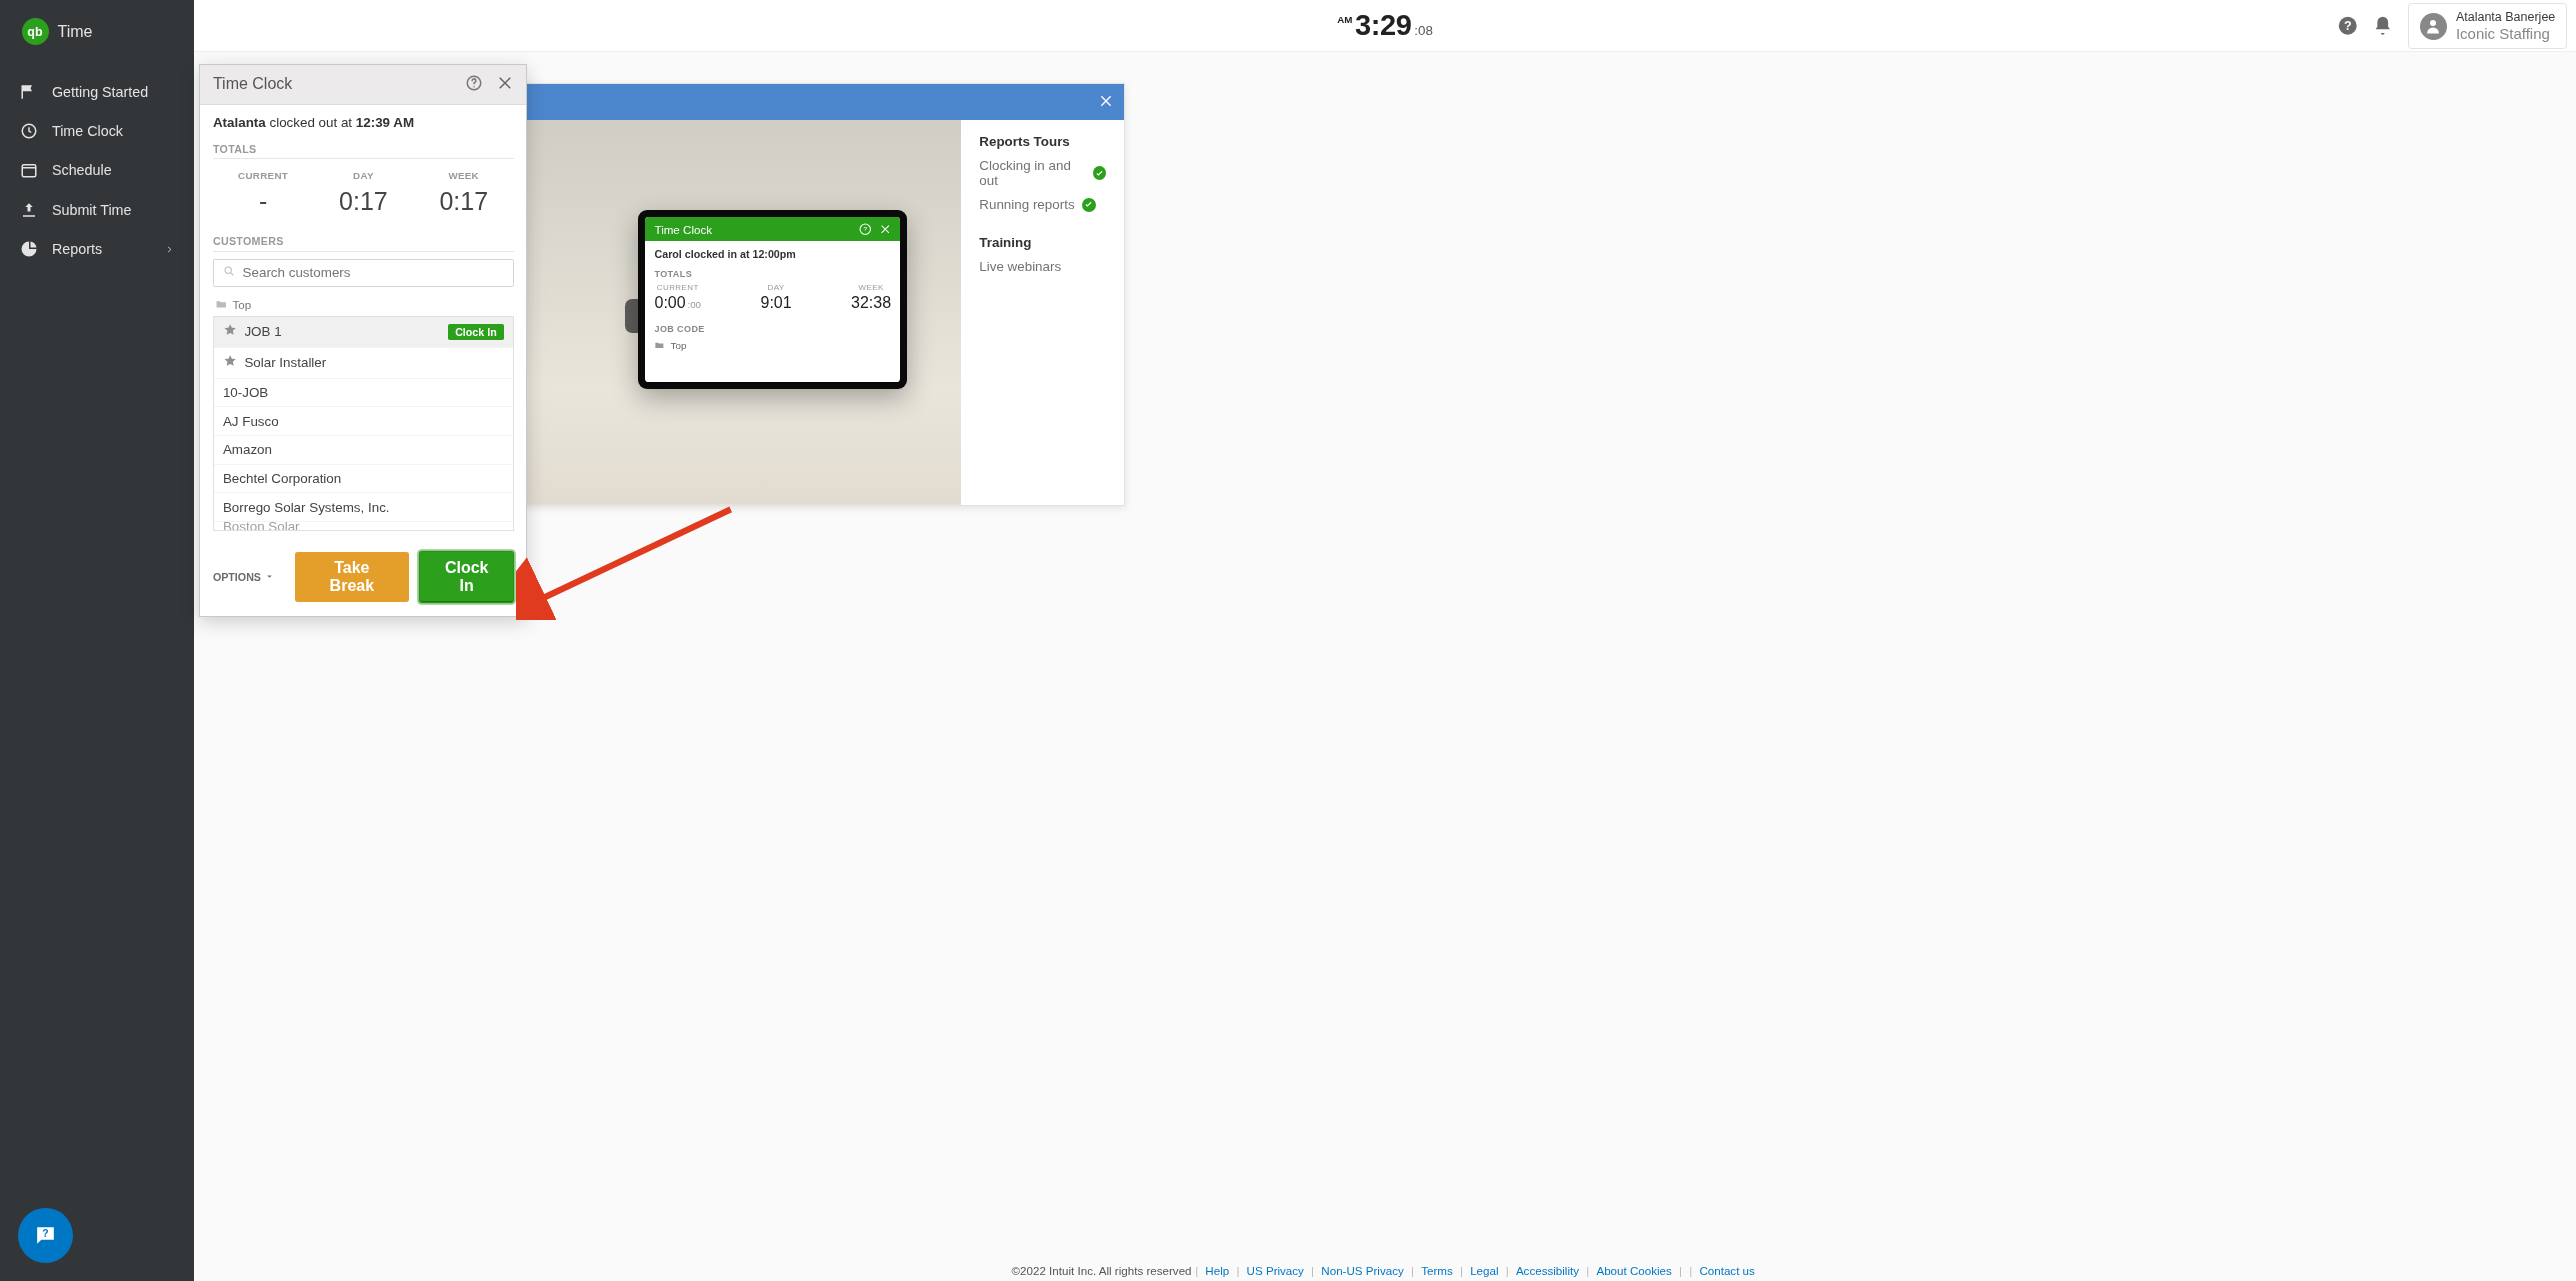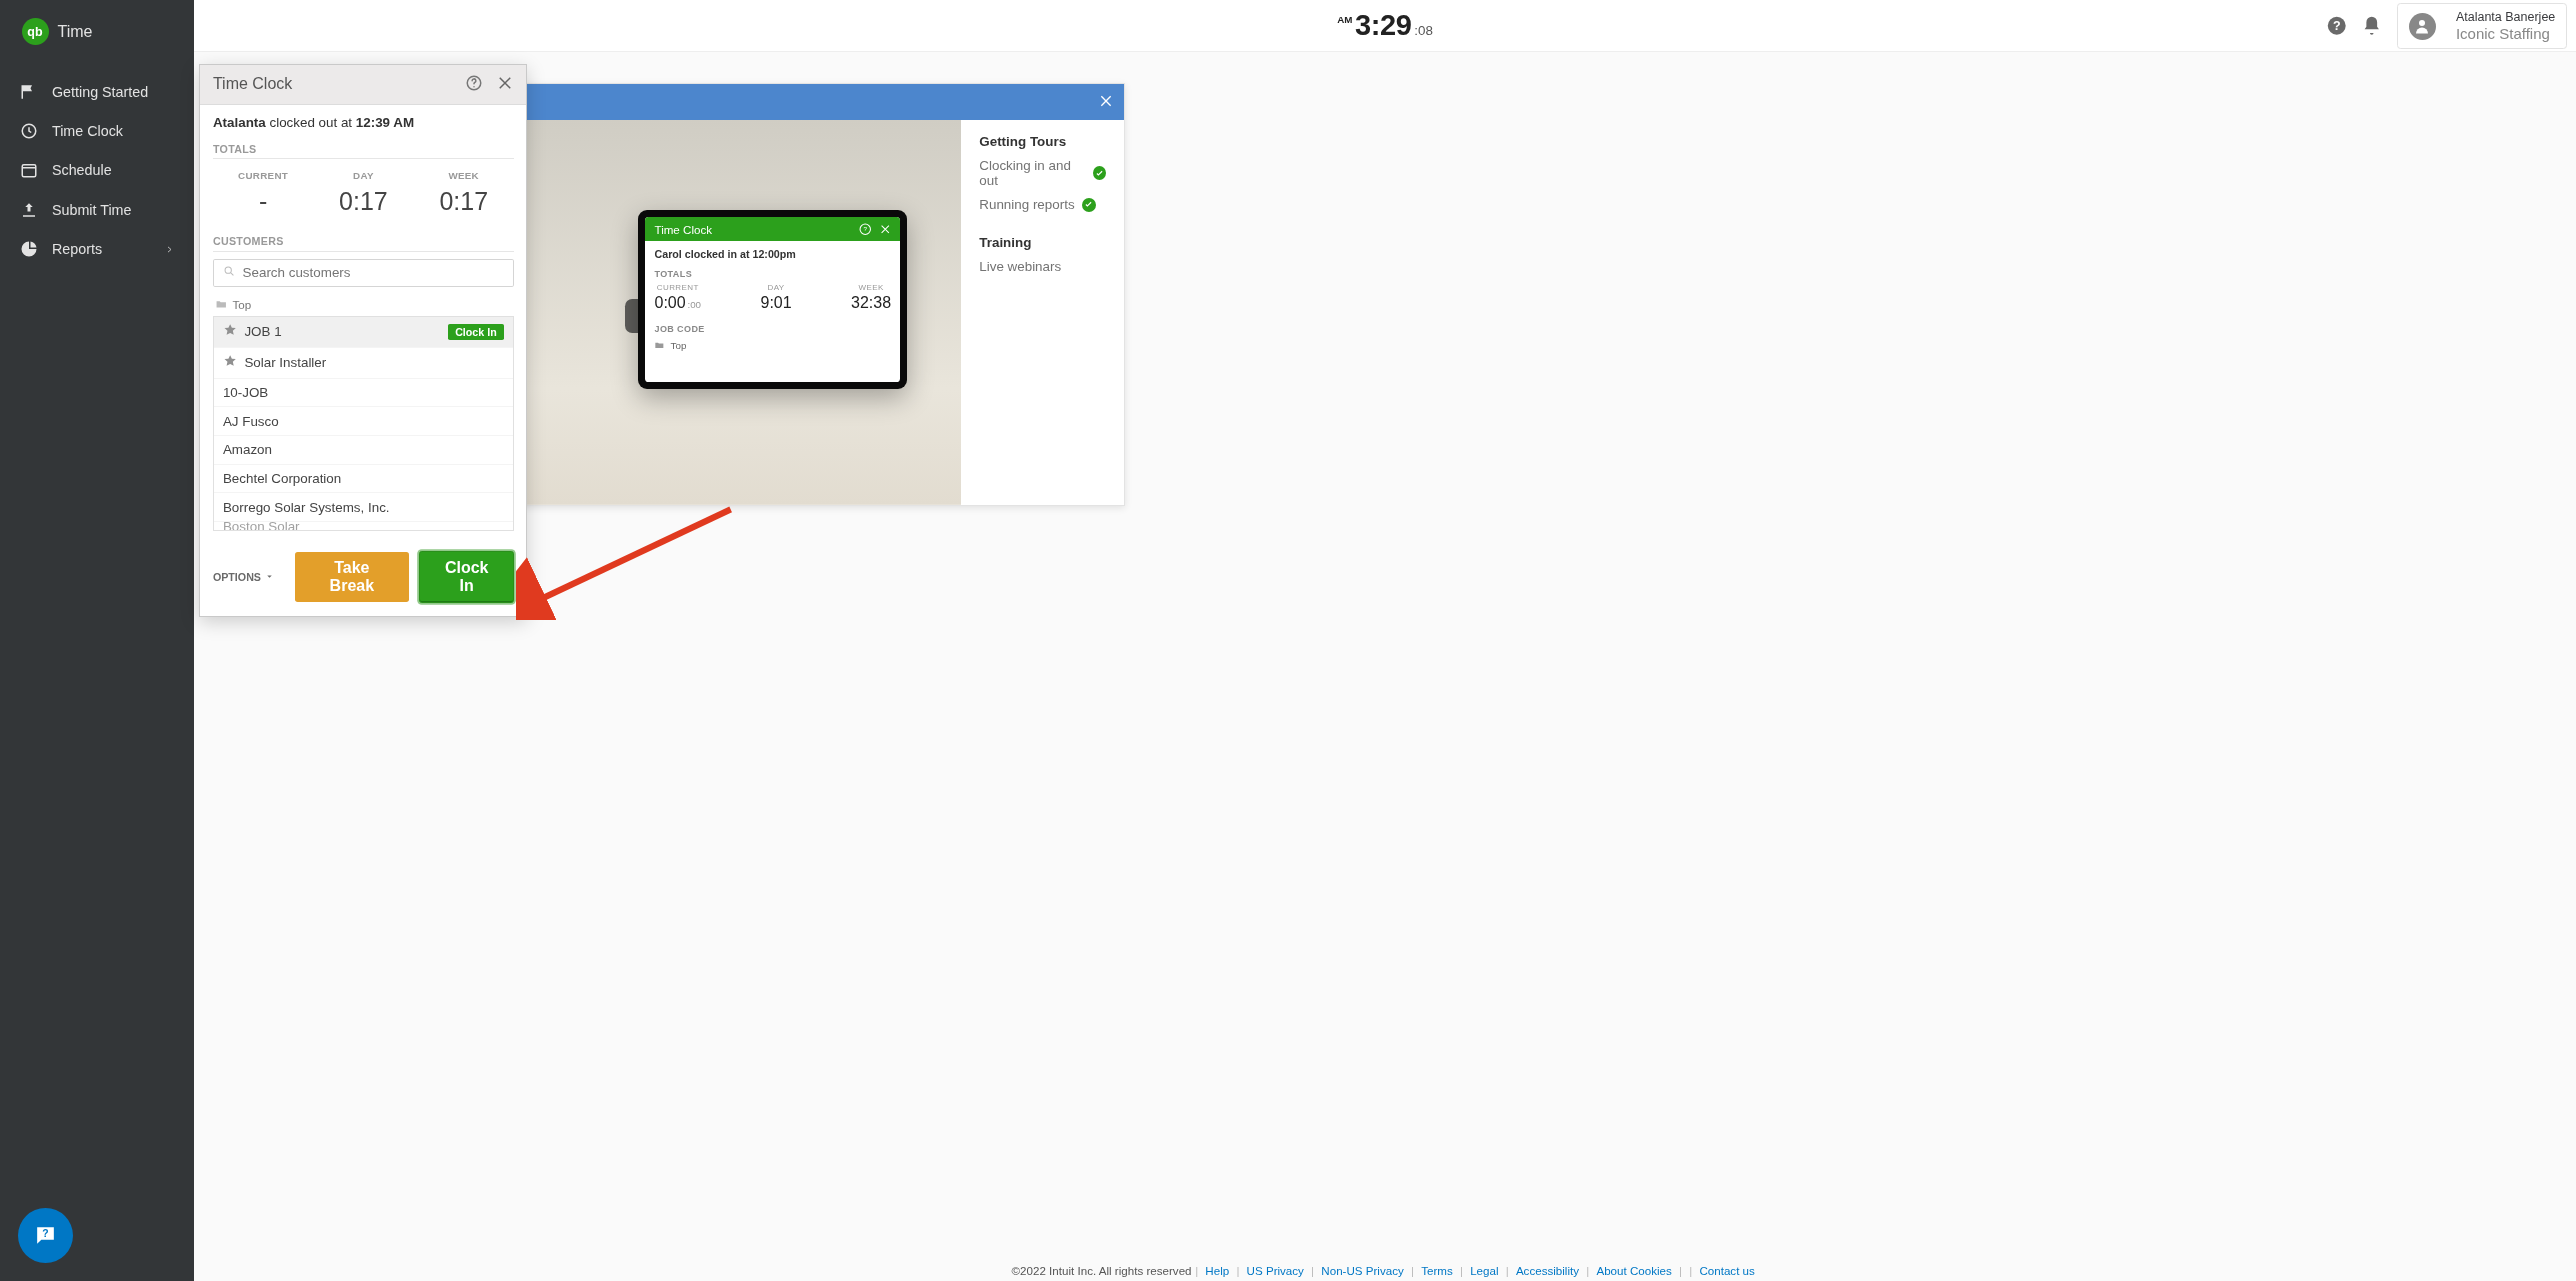--- a/index.html
+++ b/index.html
@@ -21,21 +21,21 @@
 .help-fab { position:absolute; bottom:18px; left:18px; width:55px; height:55px; border-radius:50%; background:#0077c5; display:flex; align-items:center; justify-content:center; }
 
 
 .topbar { height:52px; display:flex; align-items:center; justify-content:center; border-bottom:0.9px solid #eee; position:relative; background:#fff;}
 .clock-now { display:flex; align-items:baseline; }
 .clock-am { font-size:9.8px; font-weight:600; position:relative; top:-12.5px; margin-right:2.7px; color:#222;}
 .clock-hm { font-size:29px; font-weight:700; color:#222; letter-spacing:-0.4px;}
 .clock-s { font-size:13.4px; font-weight:500; color:#555; margin-left:2.7px;}
 .topbar-right { position:absolute; right:9px; top:0; height:52px; display:flex; align-items:center; gap:14.3px; }
 .topbar-ico { width:21.5px; height:21.5px; fill:#6a6a6a; cursor:pointer;}
-.user-chip { display:flex; align-items:center; gap:20px; border:0.9px solid #e2e2e2; border-radius:3.6px; padding:5.4px 10.7px; cursor:pointer;}
+.user-chip { display:flex; align-items:center; gap:9px; border:0.9px solid #e2e2e2; border-radius:3.6px; padding:5.4px 10.7px; cursor:pointer;}
 .user-ava { width:27px; height:27px; background:#888; border-radius:50%; display:flex; align-items:center; justify-content:center;}
 .user-ava svg{ fill:#fff; width:18px; height:18px;}
 .user-meta { display:flex; flex-direction:column; line-height:1.2;}
 .user-name { font-size:12.5px; color:#393a3d;}
 .user-co { font-size:15px; color:#888;}
 
 
 .content-area { flex:1; position:relative; background:#fafafa; }
 
 
@@ -274,21 +274,21 @@
                       <svg viewBox="0 0 24 24">
                         <path d="M3 6h6l2 2h10v10H3z"></path>
                       </svg>
                       <span>Top</span>
                     </div>
                 </div>
               </div>
             </div>
           </div>
           <div class="tours-col">
-            <h4>Getting Tours</h4>
+            <h4>Reports Tours</h4>
             <a>
                 <span>Clocking in and out</span>
                 <span class="chk">
                   <svg viewBox="0 0 24 24">
                     <path d="M5 12l4 4 10-10" stroke="#fff" stroke-width="3" fill="none"></path>
                   </svg>
                 </span>
               </a>
             <a>
                 <span>Running reports</span>

